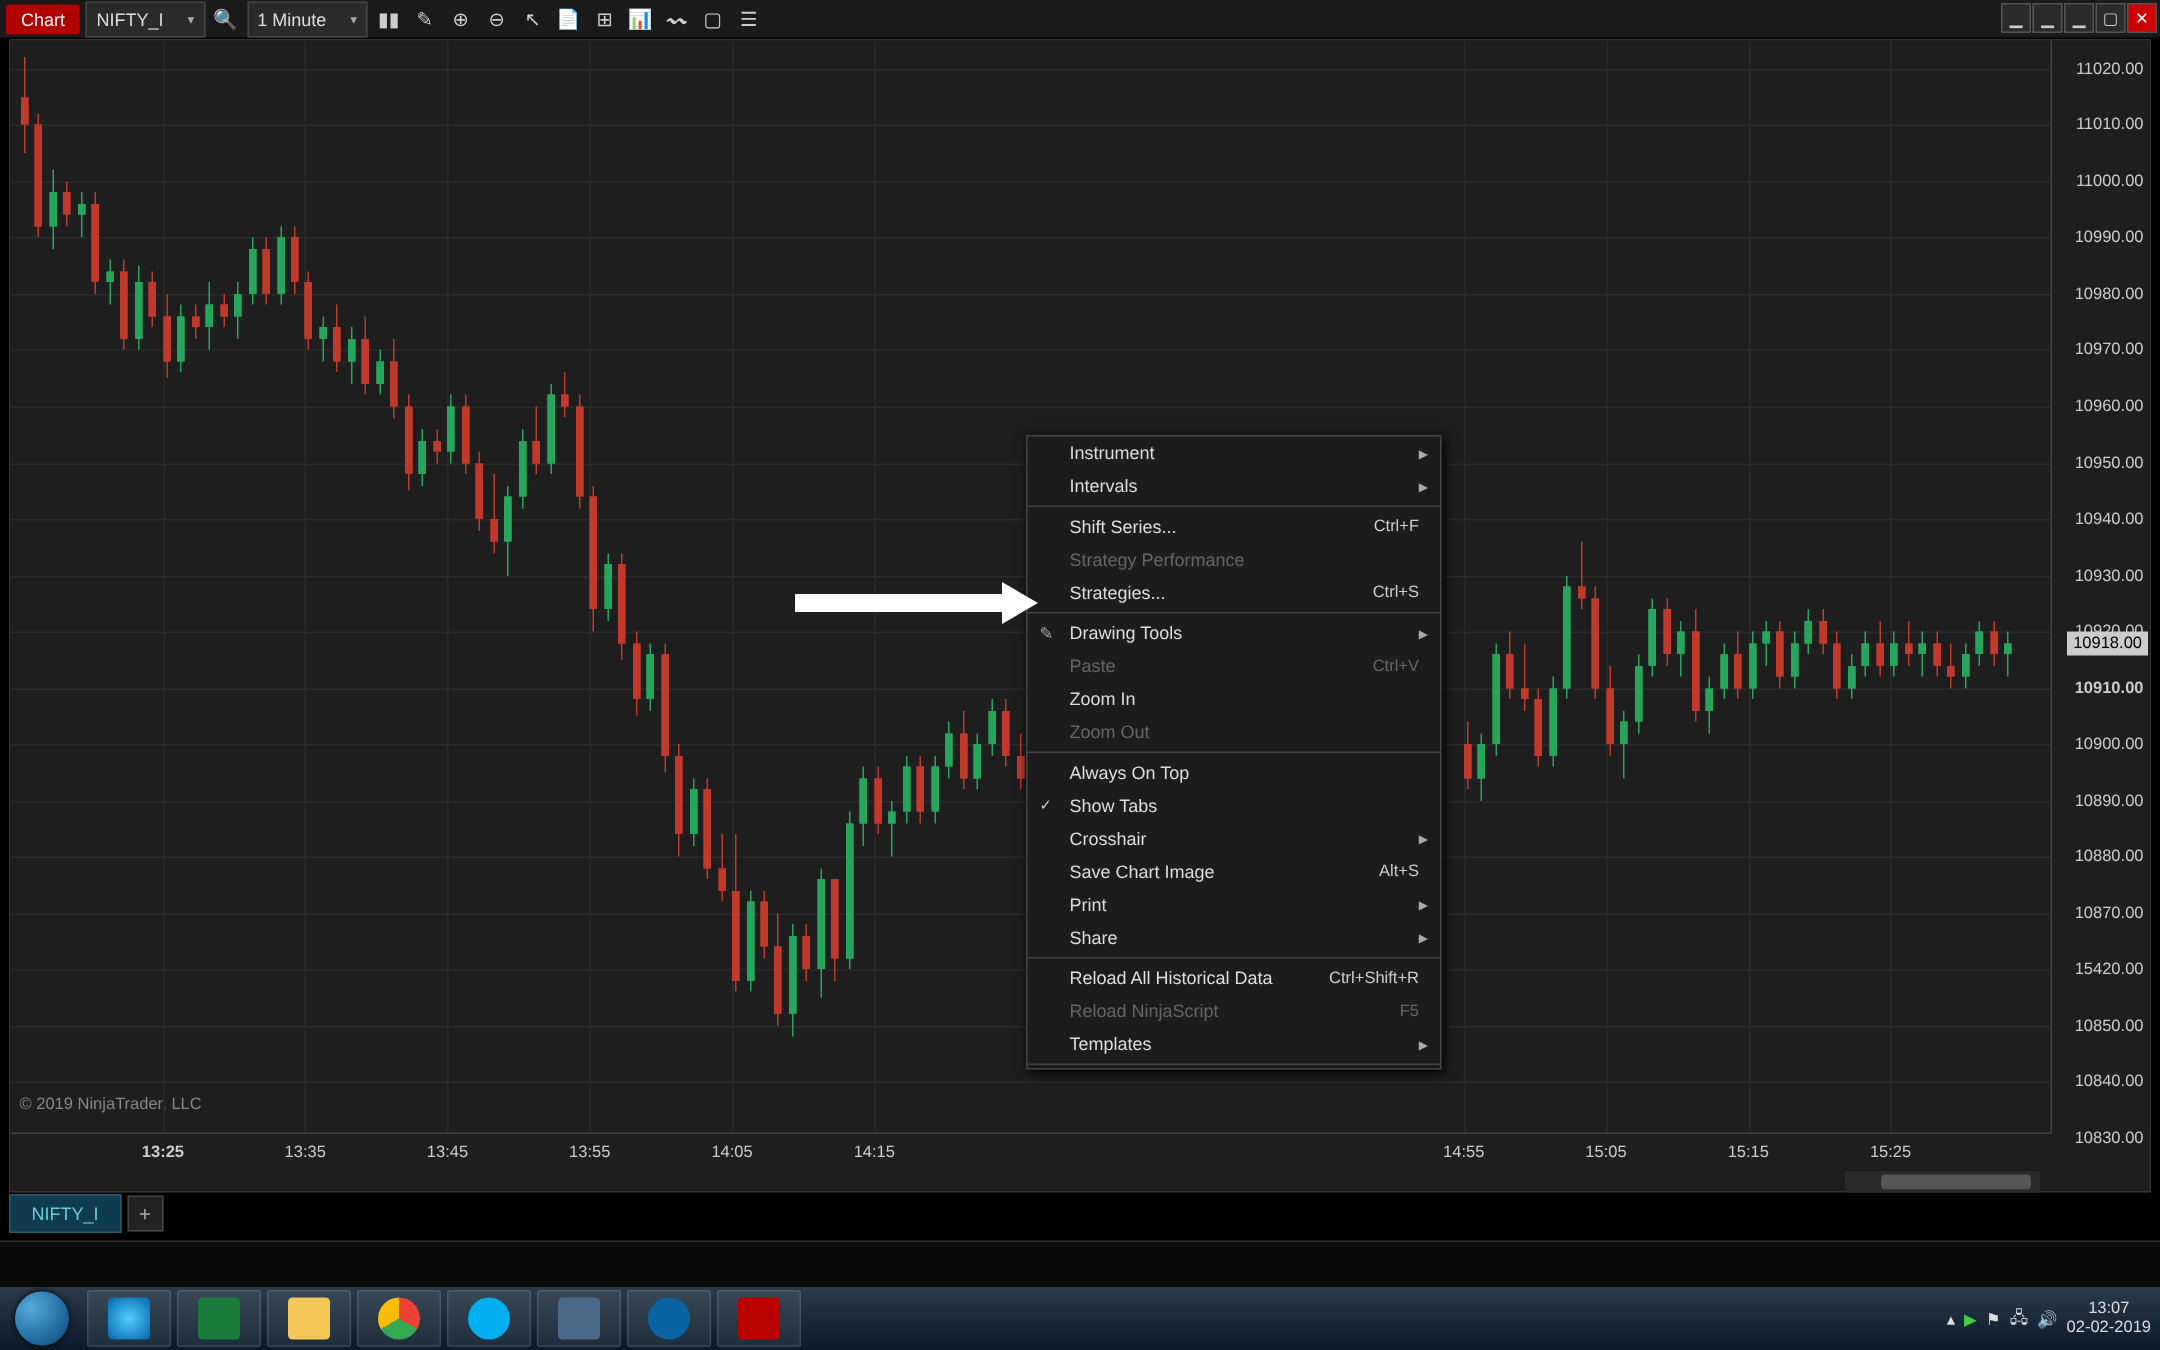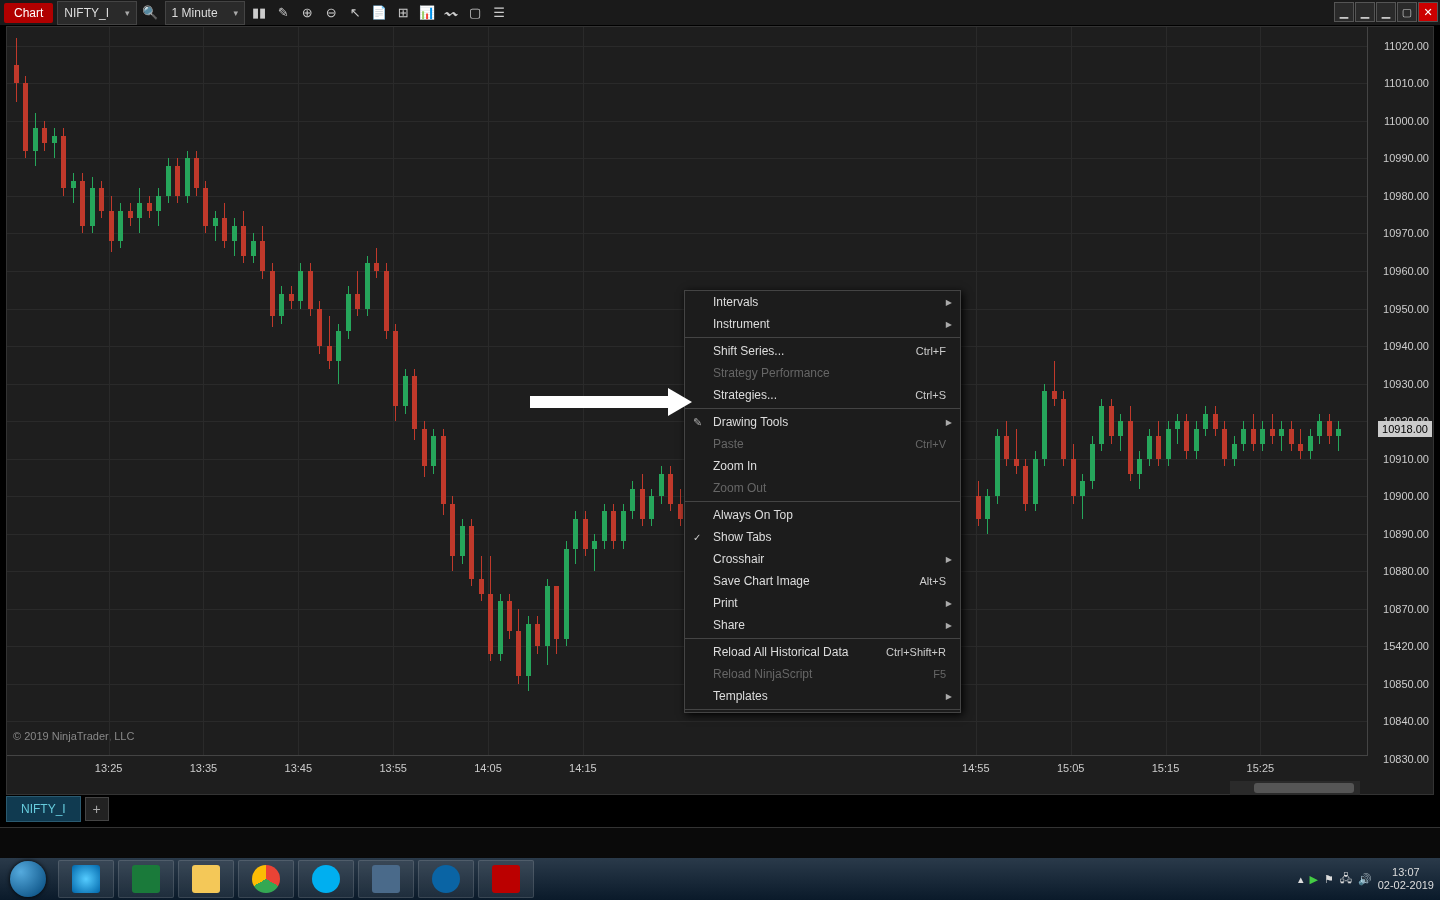--- a/index.html
+++ b/index.html
@@ -568,32 +568,32 @@
       <div class="ytick" style="top: 50.3077px;">11010.00</div>
       <div class="ytick" style="top: 87.8462px;">11000.00</div>
       <div class="ytick" style="top: 125.385px;">10990.00</div>
       <div class="ytick" style="top: 162.923px;">10980.00</div>
       <div class="ytick" style="top: 200.462px;">10970.00</div>
       <div class="ytick" style="top: 238px;">10960.00</div>
       <div class="ytick" style="top: 275.538px;">10950.00</div>
       <div class="ytick" style="top: 313.077px;">10940.00</div>
       <div class="ytick" style="top: 350.615px;">10930.00</div>
       <div class="ytick" style="top: 388.154px;">10920.00</div>
-      <div class="ytick" style="top: 425.692px;">10910.00</div>
+      <div class="ytick" style="top: 425.692px; font-weight: bold;">10910.00</div>
       <div class="ytick" style="top: 463.231px;">10900.00</div>
       <div class="ytick" style="top: 500.769px;">10890.00</div>
       <div class="ytick" style="top: 538.308px;">10880.00</div>
       <div class="ytick" style="top: 575.846px;">10870.00</div>
       <div class="ytick" style="top: 613.385px;">15420.00</div>
       <div class="ytick" style="top: 650.923px;">10850.00</div>
       <div class="ytick" style="top: 688.462px;">10840.00</div>
       <div class="ytick" style="top: 726px;">10830.00</div>
     </div>
   <div class="xaxis" id="xaxis">
-      <div class="xtick" style="left: 101.625px;">13:25</div>
+      <div class="xtick" style="left: 101.625px; font-weight: bold;">13:25</div>
       <div class="xtick" style="left: 196.475px;">13:35</div>
       <div class="xtick" style="left: 291.325px;">13:45</div>
       <div class="xtick" style="left: 386.175px;">13:55</div>
       <div class="xtick" style="left: 481.025px;">14:05</div>
       <div class="xtick" style="left: 575.875px;">14:15</div>
       <div class="xtick" style="left: 968.825px;">14:55</div>
       <div class="xtick" style="left: 1063.67px;">15:05</div>
       <div class="xtick" style="left: 1158.52px;">15:15</div>
       <div class="xtick" style="left: 1253.38px;">15:25</div>
     </div>
@@ -601,24 +601,24 @@
 <div class="price-label" id="priceLbl" style="top: 393.662px; right: 1px;">10918.00</div>
   </div>
 
 <div class="arrow-annot">
   <div class="shaft"></div>
     <div class="head"></div>
 </div>
 
 <div class="ctx-menu" id="ctxMenu">
     <div class="ctx-item sub">
+      <span>Instrument</span>
+    </div>
+    <div class="ctx-item sub">
       <span>Intervals</span>
-    </div>
-    <div class="ctx-item sub">
-      <span>Instrument</span>
     </div>
     <div class="ctx-sep"></div>
     <div class="ctx-item">
       <span>Shift Series...</span>
       <span class="hk">Ctrl+F</span>
     </div>
     <div class="ctx-item disabled">
       <span>Strategy Performance</span>
     </div>
     <div class="ctx-item">

